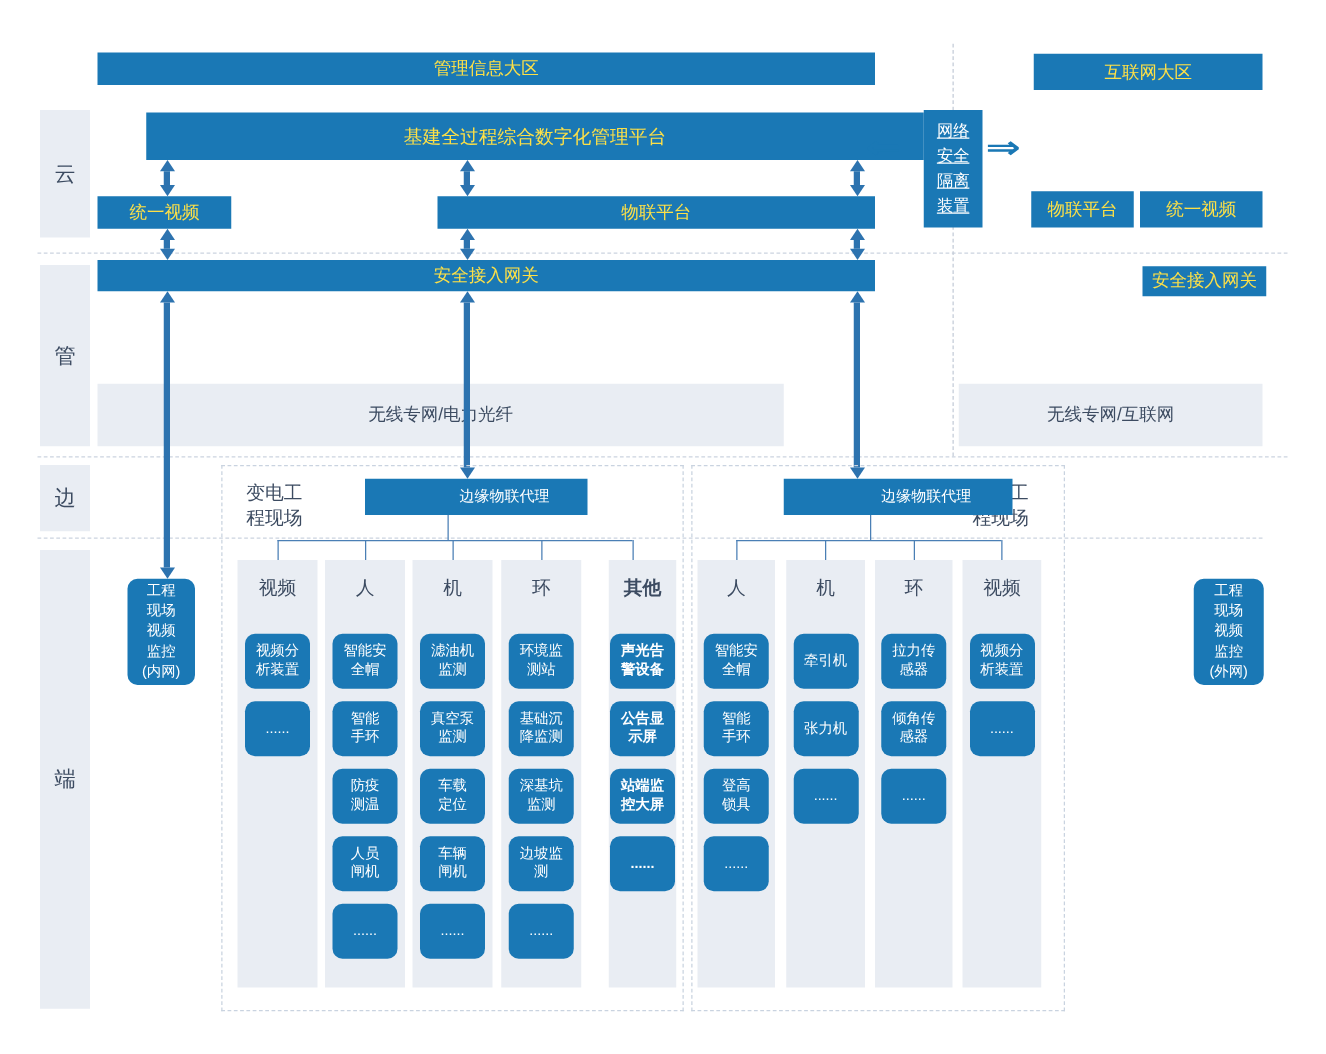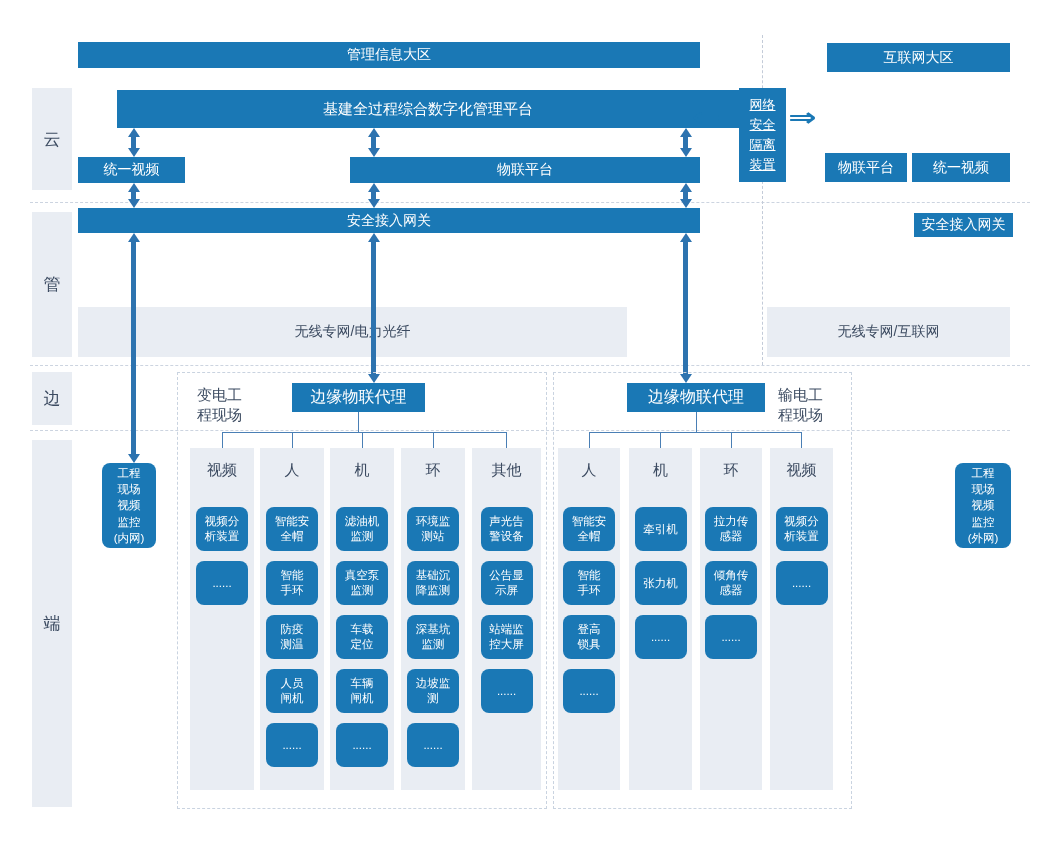--- a/index.html
+++ b/index.html
@@ -16,21 +16,21 @@
 
   
   .rail{position:absolute;left:32px;width:40px;background:var(--band);
         display:flex;align-items:center;justify-content:center;
         color:var(--dark);font-size:17px;}
   
   .dashed-h{position:absolute;border-top:1px dashed var(--dash);height:0;}
   .dashed-v{position:absolute;border-left:1px dashed #c3cbd8;width:0;}
 
   
-  .bar{position:absolute;background:var(--blue);color:#ffffff;
+  .bar{position:absolute;background:var(--blue);color:#fde047;
        display:flex;align-items:center;justify-content:center;
        text-align:center;white-space:pre-line;}
   .light-band{position:absolute;background:var(--band);color:var(--dark);
        display:flex;align-items:center;justify-content:center;font-size:14px;}
 
   
   .varr{position:absolute;width:13px;display:flex;flex-direction:column;align-items:center;}
   .varr .hu{width:0;height:0;border-left:6.5px solid transparent;border-right:6.5px solid transparent;border-bottom:9px solid var(--arrow);}
   .varr .sh{width:5px;flex:1;background:var(--arrow);}
   .varr .hd{width:0;height:0;border-left:6.5px solid transparent;border-right:6.5px solid transparent;border-top:9px solid var(--arrow);}
@@ -38,22 +38,22 @@
   
   .harrow{position:absolute;color:var(--blue);font-size:25px;font-weight:bold;
           transform:scaleX(1.35);transform-origin:center;}
 
   
   .group{position:absolute;border:1px dashed #c9d3e0;}
 
   .site-label{position:absolute;color:var(--dark);font-size:15px;line-height:1.35;
               white-space:pre-line;}
 
-  .agent{position:absolute;background:var(--blue);color:#fff;font-size:16px;
-         display:flex;align-items:center;justify-content:center;}
+  .agent{position:absolute;background:var(--blue);color:#fff;font-size:12px;
+         display:flex;align-items:center;justify-content:center;padding-left:45px;}
 
   
   .conn-v{position:absolute;width:0;border-left:1px solid var(--line);}
   .conn-h{position:absolute;height:0;border-top:1px solid var(--line);}
 
   
   .col{position:absolute;top:448px;height:342px;background:var(--band);
        display:flex;flex-direction:column;align-items:center;padding-top:13px;box-sizing:border-box;}
   .col-h{height:21px;margin-bottom:25px;color:var(--dark);font-size:15px;}
   .dev{width:52px;height:44px;margin-bottom:10px;background:var(--blue);border-radius:8px;
@@ -218,21 +218,21 @@
     <div class="dev">环境监
 测站</div>
     <div class="dev">基础沉
 降监测</div>
     <div class="dev">深基坑
 监测</div>
     <div class="dev">边坡监
 测</div>
     <div class="dev">......</div>
   </div>
-  <div class="col" style="left:472px;width:69px;">
+  <div class="col" style="left:487px;width:54px;font-weight:bold;">
     <div class="col-h">其他</div>
     <div class="dev">声光告
 警设备</div>
     <div class="dev">公告显
 示屏</div>
     <div class="dev">站端监
 控大屏</div>
     <div class="dev">......</div>
   </div>
 

